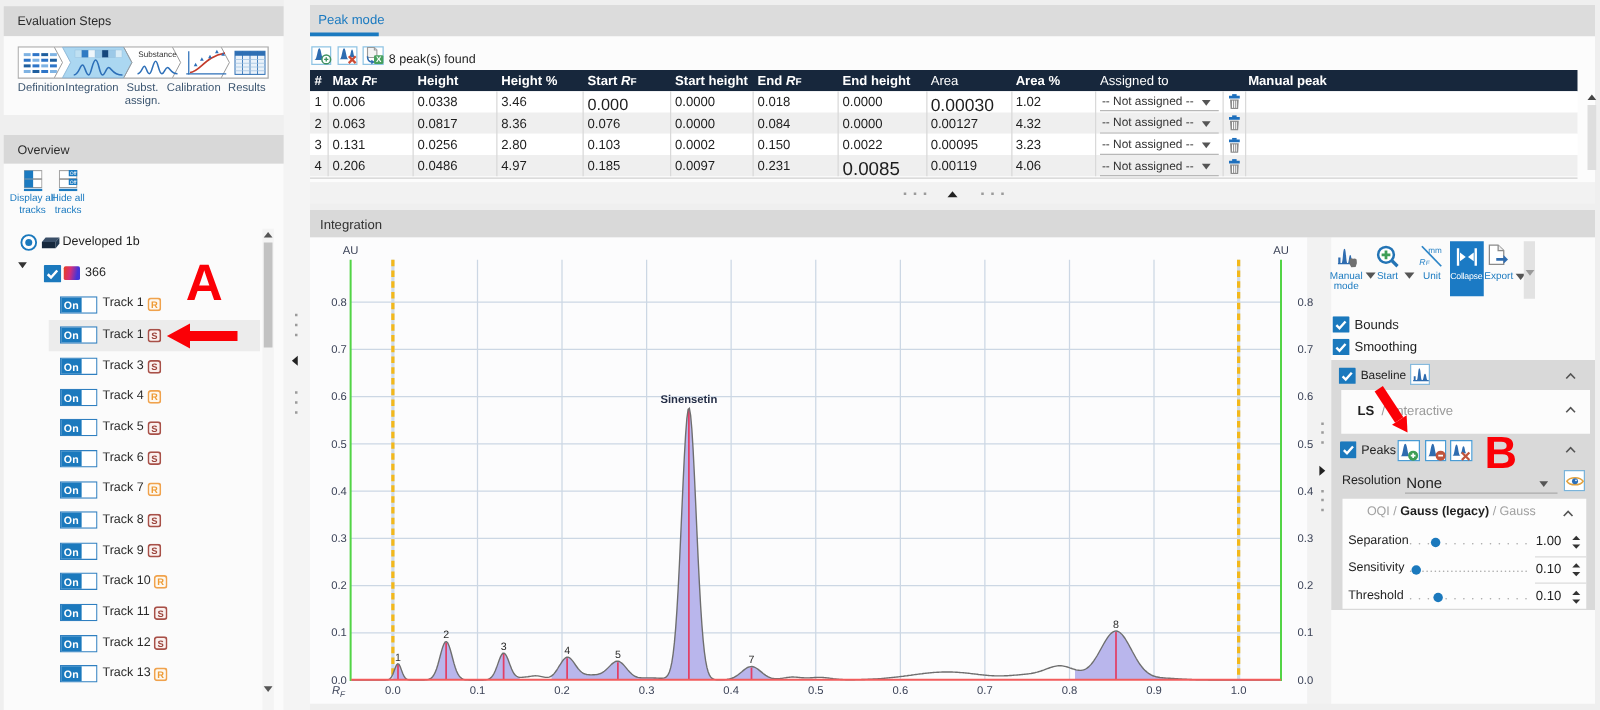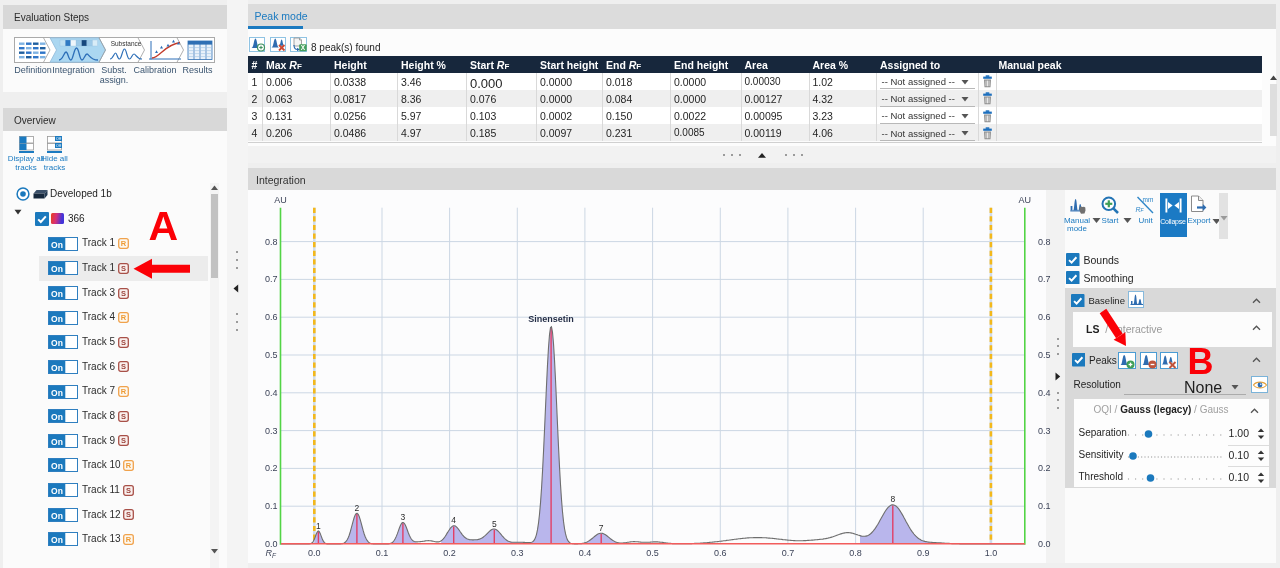--- a/index.html
+++ b/index.html
@@ -289,34 +289,34 @@
     <div style="position:absolute;left:311px;top:42px;font-size:10px;color:#1f1f1f">8 peak(s) found</div>
     <div style="position:absolute;left:247.5px;top:55.5px;width:1014.5px;height:17.2px;background:#17273c"></div>
     <div style="position:absolute;top:59px;font-size:10.5px;font-weight:bold;color:#fff;white-space:nowrap;left:251.5px">#</div>
     <div style="position:absolute;top:59px;font-size:10.5px;font-weight:bold;color:#fff;white-space:nowrap;left:266px">Max <i>R</i><span style="font-size:8px">F</span></div>
     <div style="position:absolute;top:59px;font-size:10.5px;font-weight:bold;color:#fff;white-space:nowrap;left:334px">Height</div>
     <div style="position:absolute;top:59px;font-size:10.5px;font-weight:bold;color:#fff;white-space:nowrap;left:401px">Height %</div>
     <div style="position:absolute;top:59px;font-size:10.5px;font-weight:bold;color:#fff;white-space:nowrap;left:470px">Start <i>R</i><span style="font-size:8px">F</span></div>
     <div style="position:absolute;top:59px;font-size:10.5px;font-weight:bold;color:#fff;white-space:nowrap;left:540px">Start height</div>
     <div style="position:absolute;top:59px;font-size:10.5px;font-weight:bold;color:#fff;white-space:nowrap;left:606px">End <i>R</i><span style="font-size:8px">F</span></div>
     <div style="position:absolute;top:59px;font-size:10.5px;font-weight:bold;color:#fff;white-space:nowrap;left:674px">End height</div>
-    <div style="position:absolute;top:59px;font-size:10.5px;font-weight:bold;color:#fff;white-space:nowrap;left:744.5px">Area</div>
+    <div style="position:absolute;top:59px;font-size:10.5px;font-weight:normal;color:#fff;white-space:nowrap;left:744.5px">Area</div>
     <div style="position:absolute;top:59px;font-size:10.5px;font-weight:bold;color:#fff;white-space:nowrap;left:812.5px">Area %</div>
-    <div style="position:absolute;top:59px;font-size:10.5px;font-weight:bold;color:#fff;white-space:nowrap;left:880px">Assigned to</div>
+    <div style="position:absolute;top:59px;font-size:10.5px;font-weight:normal;color:#fff;white-space:nowrap;left:880px">Assigned to</div>
     <div style="position:absolute;top:59px;font-size:10.5px;font-weight:bold;color:#fff;white-space:nowrap;left:998.5px">Manual peak</div>
     <div style="position:absolute;left:247.5px;top:72.7px;width:1014.5px;height:17.2px;background:#ffffff"></div>
     <div style="position:absolute;left:251.5px;top:75.5px;font-size:10.5px;color:#1f1f1f">1</div>
     <div style="position:absolute;left:266px;top:75.5px;font-size:10.5px;color:#1f1f1f">0.006</div>
     <div style="position:absolute;left:334px;top:75.5px;font-size:10.5px;color:#1f1f1f">0.0338</div>
     <div style="position:absolute;left:401px;top:75.5px;font-size:10.5px;color:#1f1f1f">3.46</div>
     <div style="position:absolute;left:470px;top:75.5px;font-size:13px;color:#1f1f1f">0.000</div>
     <div style="position:absolute;left:540px;top:75.5px;font-size:10.5px;color:#1f1f1f">0.0000</div>
     <div style="position:absolute;left:606px;top:75.5px;font-size:10.5px;color:#1f1f1f">0.018</div>
     <div style="position:absolute;left:674px;top:75.5px;font-size:10.5px;color:#1f1f1f">0.0000</div>
-    <div style="position:absolute;left:744.5px;top:75.5px;font-size:10px;color:#1f1f1f">0.00030</div>
+    <div style="position:absolute;left:744.5px;top:75.5px;font-size:14px;color:#1f1f1f">0.00030</div>
     <div style="position:absolute;left:812.5px;top:75.5px;font-size:10.5px;color:#1f1f1f">1.02</div>
     <div style="position:absolute;left:881.5px;top:76.0px;font-size:9.5px;color:#333">-- Not assigned --</div>
     <svg width="8" height="6" viewBox="0 0 8 6" style="position:absolute;left:961px;top:78.7px">
       <polygon points="0.5,1 7.5,1 4,5.5" fill="#555"></polygon>
     </svg>
     <div style="position:absolute;left:879.5px;top:88.3px;width:95px;height:1px;background:#b8b8b8"></div>
     <svg width="11" height="13" viewBox="0 0 11 13" style="position:absolute;left:981.5px;top:75.1px">
       <rect x="3.7" y="0.3" width="3.6" height="1.6" fill="#1d6fbd"></rect>
       <rect x="1.2" y="1.6" width="8.6" height="2.2" fill="#1d6fbd"></rect>
       <path d="M2,4.6 L9,4.6 L8.5,12.2 L2.5,12.2 Z" fill="#8c8c8c"></path>
@@ -345,21 +345,21 @@
       <rect x="1.2" y="1.6" width="8.6" height="2.2" fill="#1d6fbd"></rect>
       <path d="M2,4.6 L9,4.6 L8.5,12.2 L2.5,12.2 Z" fill="#8c8c8c"></path>
       <line x1="4" y1="5.5" x2="4" y2="11.3" stroke="#fff" stroke-width="0.8"></line>
       <line x1="5.5" y1="5.5" x2="5.5" y2="11.3" stroke="#fff" stroke-width="0.8"></line>
       <line x1="7" y1="5.5" x2="7" y2="11.3" stroke="#fff" stroke-width="0.8"></line>
     </svg>
     <div style="position:absolute;left:247.5px;top:107.1px;width:1014.5px;height:17.2px;background:#ffffff"></div>
     <div style="position:absolute;left:251.5px;top:109.9px;font-size:10.5px;color:#1f1f1f">3</div>
     <div style="position:absolute;left:266px;top:109.9px;font-size:10.5px;color:#1f1f1f">0.131</div>
     <div style="position:absolute;left:334px;top:109.9px;font-size:10.5px;color:#1f1f1f">0.0256</div>
-    <div style="position:absolute;left:401px;top:109.9px;font-size:10.5px;color:#1f1f1f">5.97</div>
+    <div style="position:absolute;left:401px;top:109.9px;font-size:10.5px;color:#1f1f1f">2.80</div>
     <div style="position:absolute;left:470px;top:109.9px;font-size:10.5px;color:#1f1f1f">0.103</div>
     <div style="position:absolute;left:540px;top:109.9px;font-size:10.5px;color:#1f1f1f">0.0002</div>
     <div style="position:absolute;left:606px;top:109.9px;font-size:10.5px;color:#1f1f1f">0.150</div>
     <div style="position:absolute;left:674px;top:109.9px;font-size:10.5px;color:#1f1f1f">0.0022</div>
     <div style="position:absolute;left:744.5px;top:109.9px;font-size:10.5px;color:#1f1f1f">0.00095</div>
     <div style="position:absolute;left:812.5px;top:109.9px;font-size:10.5px;color:#1f1f1f">3.23</div>
     <div style="position:absolute;left:881.5px;top:110.4px;font-size:9.5px;color:#333">-- Not assigned --</div>
     <svg width="8" height="6" viewBox="0 0 8 6" style="position:absolute;left:961px;top:113.1px">
       <polygon points="0.5,1 7.5,1 4,5.5" fill="#555"></polygon>
     </svg>
@@ -373,21 +373,21 @@
       <line x1="7" y1="5.5" x2="7" y2="11.3" stroke="#fff" stroke-width="0.8"></line>
     </svg>
     <div style="position:absolute;left:247.5px;top:124.3px;width:1014.5px;height:17.2px;background:#efefef"></div>
     <div style="position:absolute;left:251.5px;top:127.1px;font-size:10.5px;color:#1f1f1f">4</div>
     <div style="position:absolute;left:266px;top:127.1px;font-size:10.5px;color:#1f1f1f">0.206</div>
     <div style="position:absolute;left:334px;top:127.1px;font-size:10.5px;color:#1f1f1f">0.0486</div>
     <div style="position:absolute;left:401px;top:127.1px;font-size:10.5px;color:#1f1f1f">4.97</div>
     <div style="position:absolute;left:470px;top:127.1px;font-size:10.5px;color:#1f1f1f">0.185</div>
     <div style="position:absolute;left:540px;top:127.1px;font-size:10.5px;color:#1f1f1f">0.0097</div>
     <div style="position:absolute;left:606px;top:127.1px;font-size:10.5px;color:#1f1f1f">0.231</div>
-    <div style="position:absolute;left:674px;top:127.1px;font-size:10px;color:#1f1f1f">0.0085</div>
+    <div style="position:absolute;left:674px;top:127.1px;font-size:15px;color:#1f1f1f">0.0085</div>
     <div style="position:absolute;left:744.5px;top:127.1px;font-size:10.5px;color:#1f1f1f">0.00119</div>
     <div style="position:absolute;left:812.5px;top:127.1px;font-size:10.5px;color:#1f1f1f">4.06</div>
     <div style="position:absolute;left:881.5px;top:127.6px;font-size:9.5px;color:#333">-- Not assigned --</div>
     <svg width="8" height="6" viewBox="0 0 8 6" style="position:absolute;left:961px;top:130.3px">
       <polygon points="0.5,1 7.5,1 4,5.5" fill="#555"></polygon>
     </svg>
     <div style="position:absolute;left:879.5px;top:139.9px;width:95px;height:1px;background:#b8b8b8"></div>
     <svg width="11" height="13" viewBox="0 0 11 13" style="position:absolute;left:981.5px;top:126.7px">
       <rect x="3.7" y="0.3" width="3.6" height="1.6" fill="#1d6fbd"></rect>
       <rect x="1.2" y="1.6" width="8.6" height="2.2" fill="#1d6fbd"></rect>
@@ -621,21 +621,21 @@
     <svg width="17" height="16" viewBox="0 0 17 16" style="position:absolute;left:1161px;top:352.8px">
       <path d="M1,11.5 C2.8,11.5 2.7,2.5 4.2,2.5 C5.7,2.5 5.6,11.5 7.4,11.5 Z" fill="#2e6cb0"></path>
       <path d="M7.5,9.5 C8.7,9.5 8.6,4 9.8,4 C11,4 10.9,9.5 12.1,9.5 Z" fill="#2e6cb0"></path>
       <line x1="8.5" y1="9" x2="14.5" y2="15" stroke="#c0543c" stroke-width="1.9"></line>
       <line x1="14.5" y1="9" x2="8.5" y2="15" stroke="#c0543c" stroke-width="1.9"></line>
     </svg>
     <svg width="9" height="6" viewBox="0 0 9 6" style="position:absolute;left:1251.5px;top:356.5px">
       <polyline points="1,4.8 4.5,1.2 8,4.8" fill="none" stroke="#555" stroke-width="1.3"></polyline>
     </svg>
     <div style="position:absolute;left:1073.5px;top:378.5px;font-size:10px;color:#1f1f1f">Resolution</div>
-    <div style="position:absolute;left:1184px;top:378.5px;font-size:16px;color:#1f1f1f">None</div>
+    <div style="position:absolute;left:1125px;top:378.5px;font-size:12px;color:#1f1f1f">None</div>
     <div style="position:absolute;left:1124px;top:394px;width:121.5px;height:1px;background:#ababab"></div>
     <svg width="8" height="6" viewBox="0 0 8 6" style="position:absolute;left:1230.5px;top:383.5px">
       <polygon points="0.5,1 7.5,1 4,5.5" fill="#555"></polygon>
     </svg>
     <div style="position:absolute;left:1250.5px;top:375.5px;width:17px;height:17.5px;background:#fff;border:1px solid #7ab3d9"></div>
     <svg width="16" height="12" viewBox="0 0 16 12" style="position:absolute;left:1251.5px;top:379px">
       <path d="M1.5,6 C4,2.2 12,2.2 14.5,6 C12,9.8 4,9.8 1.5,6 Z" fill="#fff" stroke="#e3a23e" stroke-width="1.2"></path>
       <circle cx="8" cy="6" r="2.4" fill="#2d6fb8"></circle>
       <circle cx="8.8" cy="5.2" r="0.7" fill="#fff"></circle>
     </svg>

